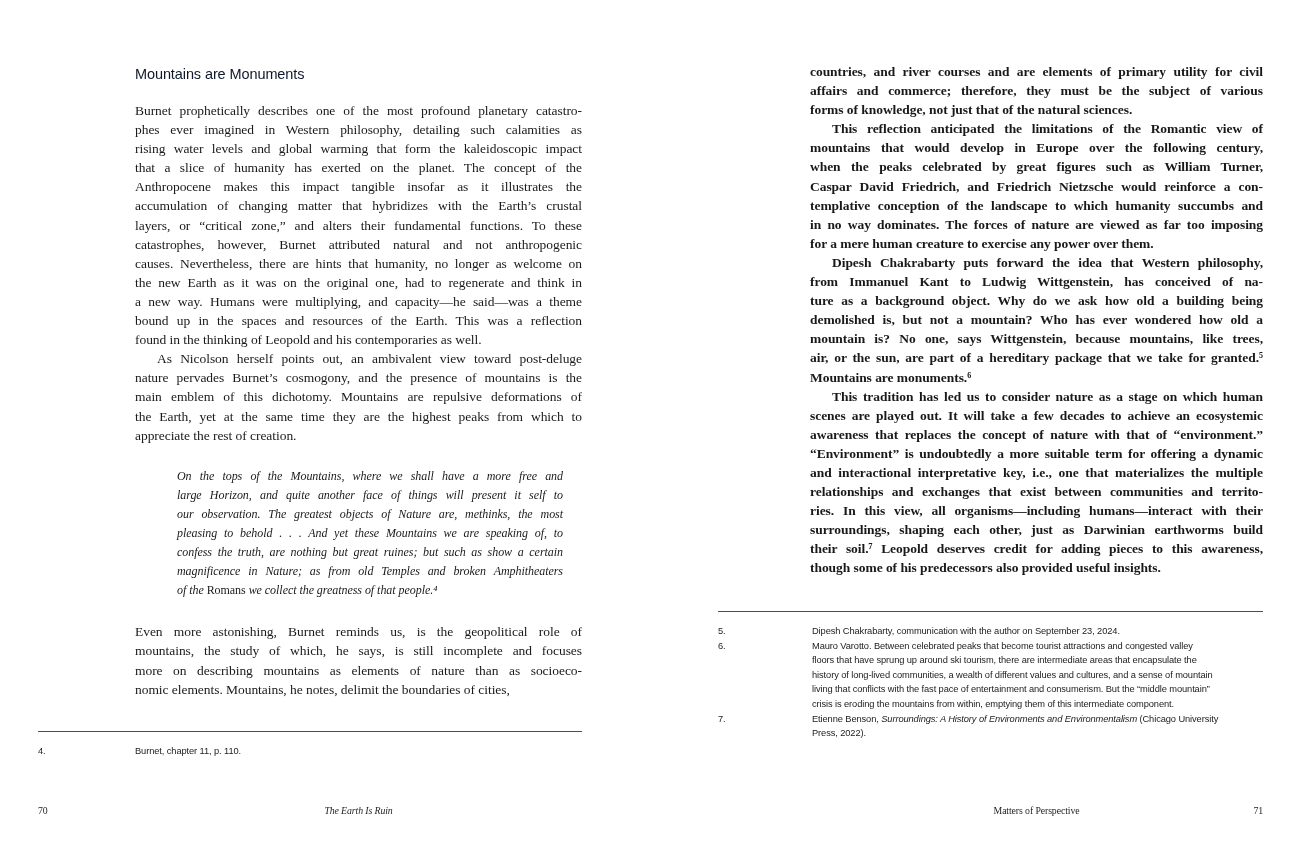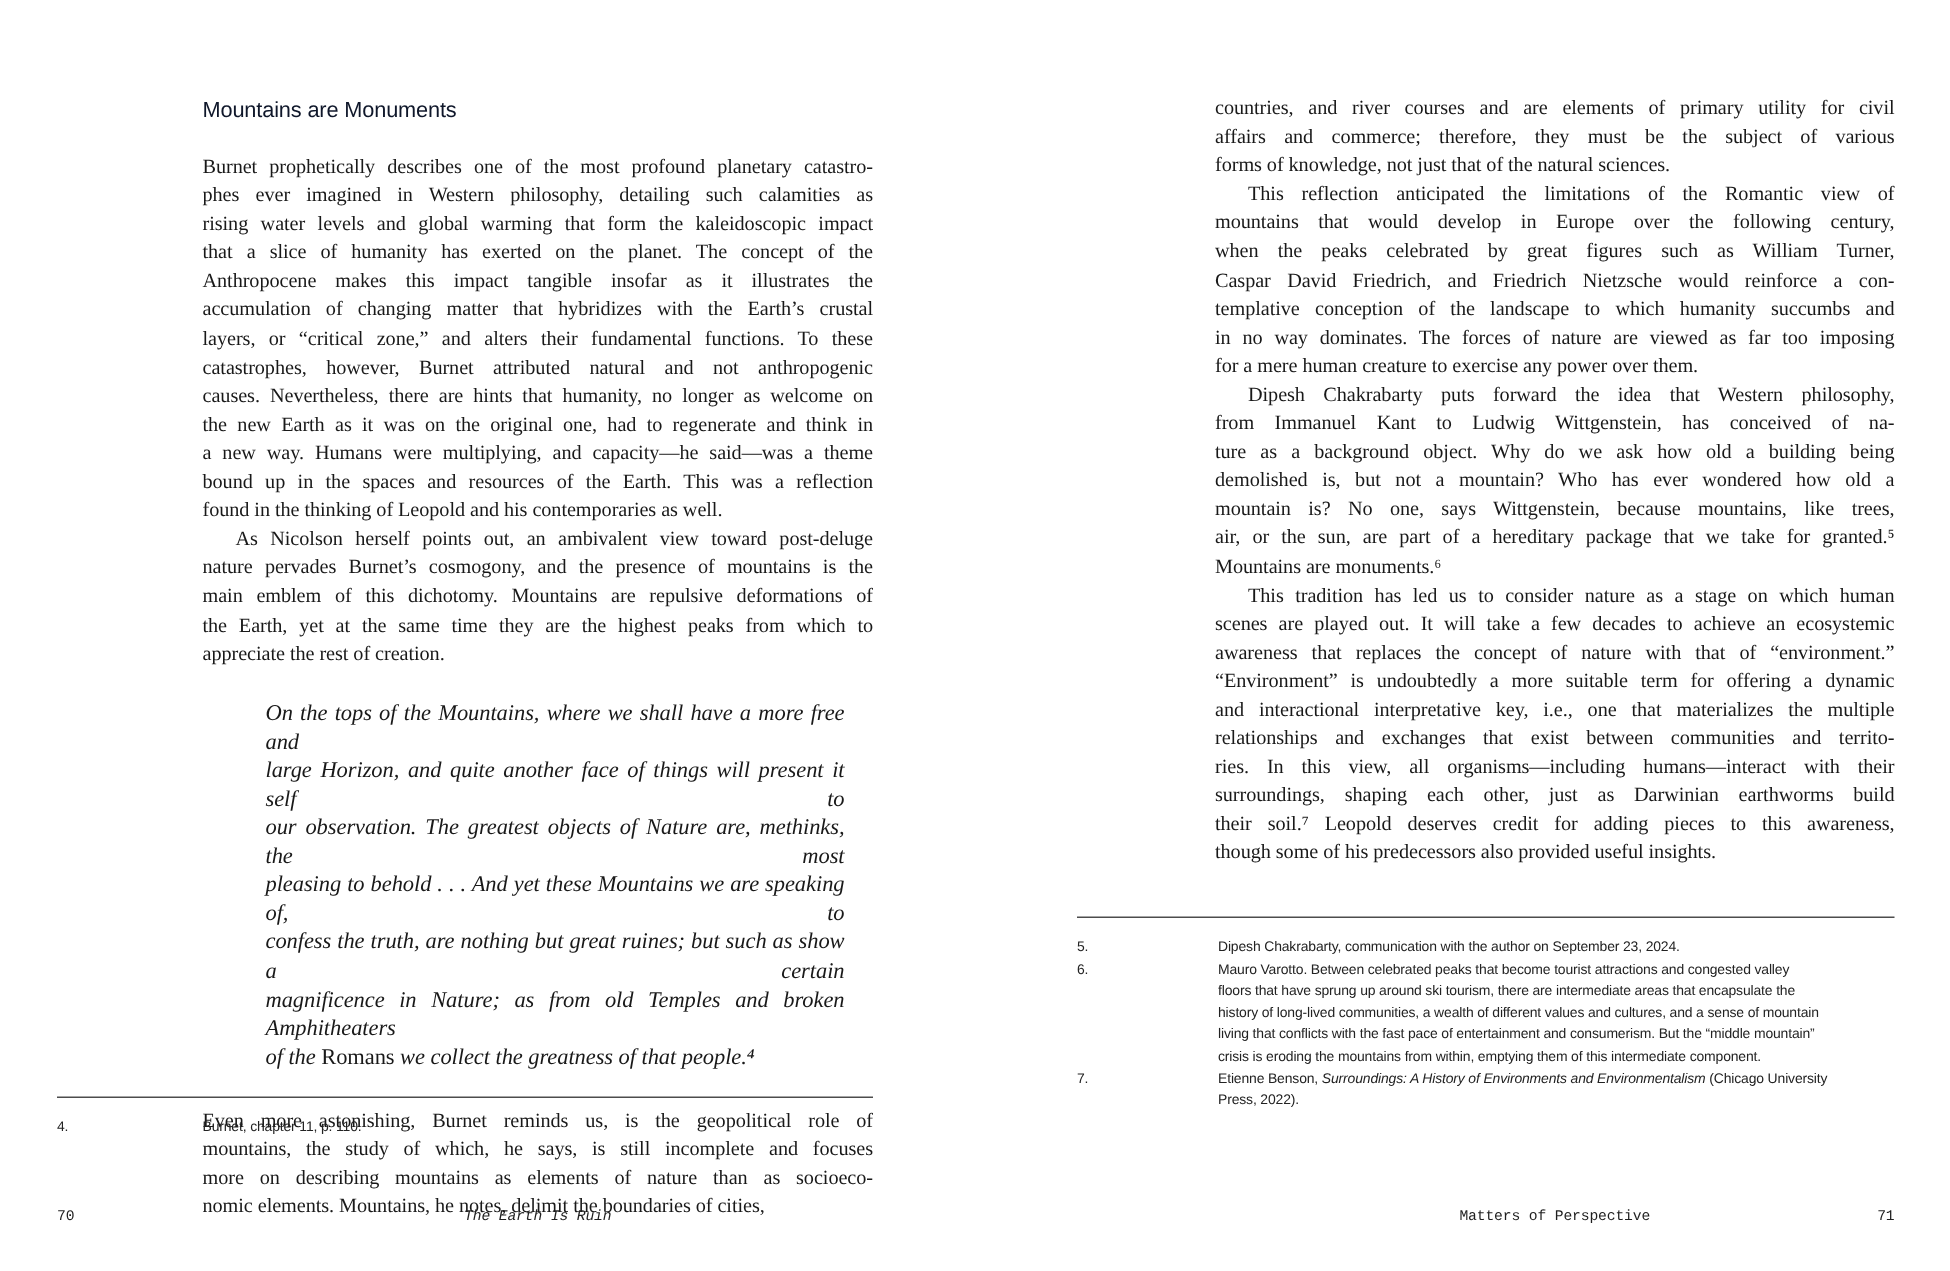--- a/index.html
+++ b/index.html
@@ -19,31 +19,31 @@
     font-size: 14.5px; font-weight: 400; letter-spacing: -0.1px;
     color: #0f172a; line-height: 17px;
   }
 
   
   .column {
     font-size: 13.5px; line-height: 19.1px; letter-spacing: -0.05px;
     color: #191919;
   }
   #left-body  { left: 135px; top: 101px; width: 447px; }
-  #right-body { left: 810px; top: 62px;  width: 453px; }
+  #right-body { left: 810px; top: 62px;  width: 453px; font-weight: bold; }
 
   .line { text-align: justify; text-align-last: justify; white-space: normal; }
   .line.last { text-align-last: left; }
   .line.indent { text-indent: 22px; }
 
   .quote {
     font-style: italic;
     margin: 22px 15px 22px 42px;
     width: 386px;
-    font-size: 15px;
+    font-size: 12px;
   }
   .quote .alt { font-style: normal; }
 
   
   .rule { height: 0; border: none; border-top: 1px solid #4d4d4d; }
   #rule-left  { left: 38px;  top: 731px; width: 544px; }
   #rule-right { left: 718px; top: 611px; width: 545px; }
 
   
   .footnotes {
@@ -54,21 +54,21 @@
   #left-foot  { left: 38px;  top: 744px; width: 544px; }
   #right-foot { left: 718px; top: 624px; width: 545px; }
   .fn-row { display: flex; align-items: flex-start; }
   #left-foot  .fn-num { width: 97px; flex: 0 0 97px; }
   #right-foot .fn-num { width: 94px; flex: 0 0 94px; }
   .fn-text { flex: 1 1 auto; }
   .fn-text .alt { font-style: italic; }
 
   
   .footer-item {
-    font-family: Liberation Mono, monospace;
+    font-family: Liberation Serif, serif;
     font-size: 9.8px; letter-spacing: -0.1px; color: #1f1f1f;
     line-height: 13px;
   }
   #pagenum-left  { left: 38px; top: 804px; }
   #running-left  { left: 135px; top: 804px; width: 447px; text-align: center; font-style: italic; }
   #running-right { left: 810px; top: 804px; width: 453px; text-align: center; }
   #pagenum-right { right: 37px; top: 804px; }
 </style>
 </head>
 <body>

